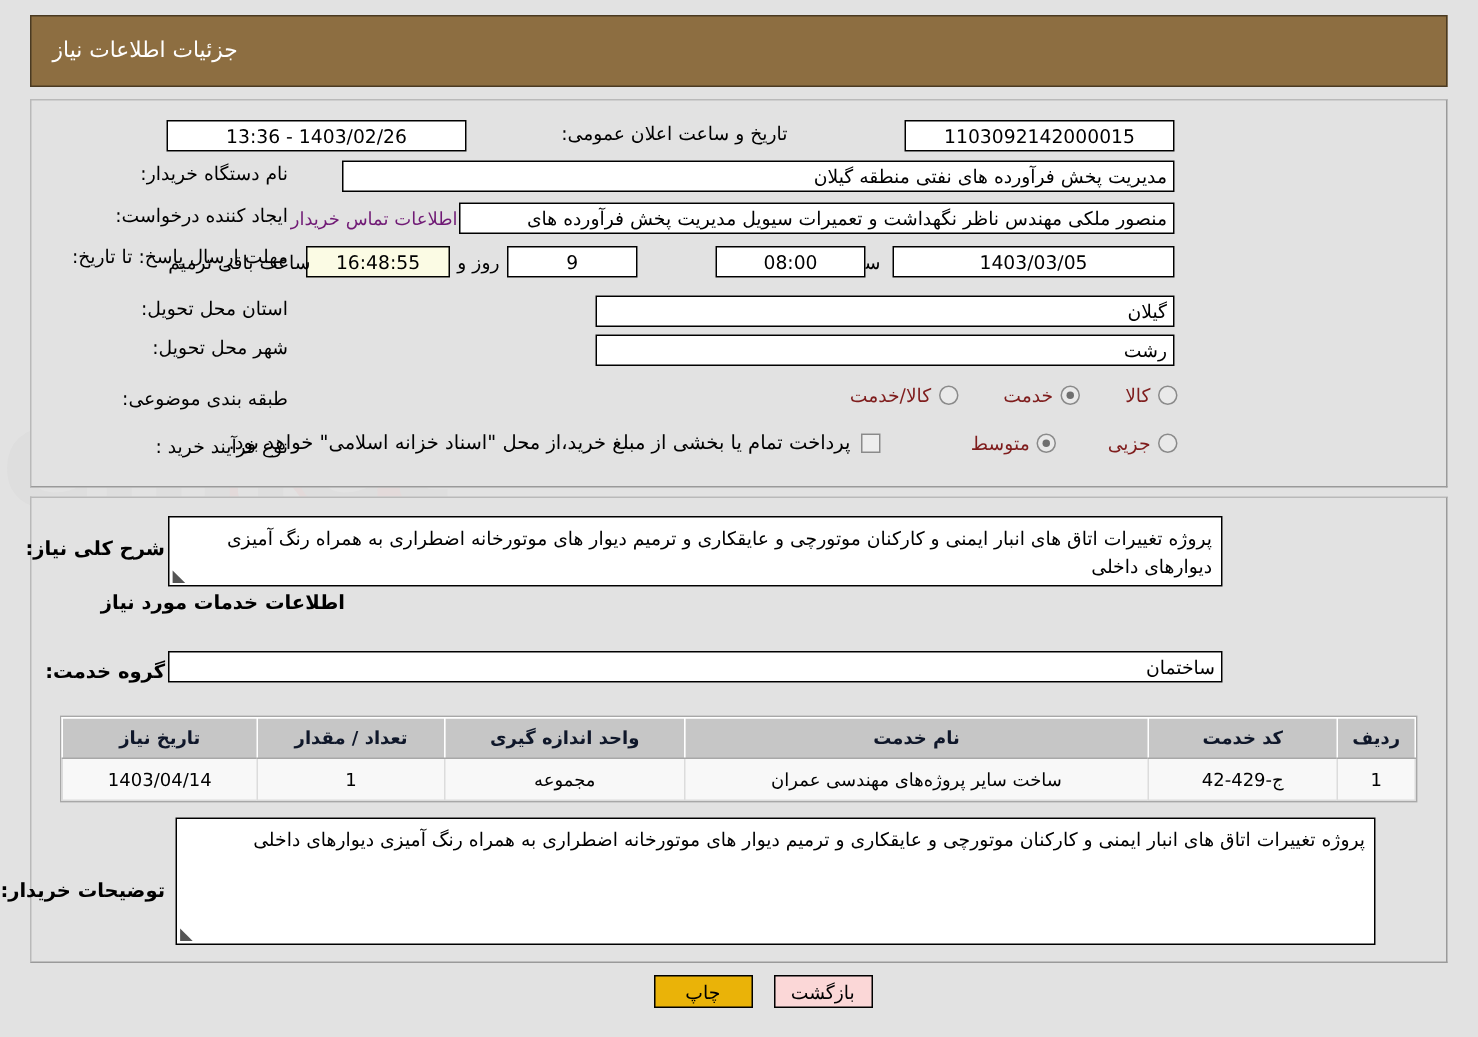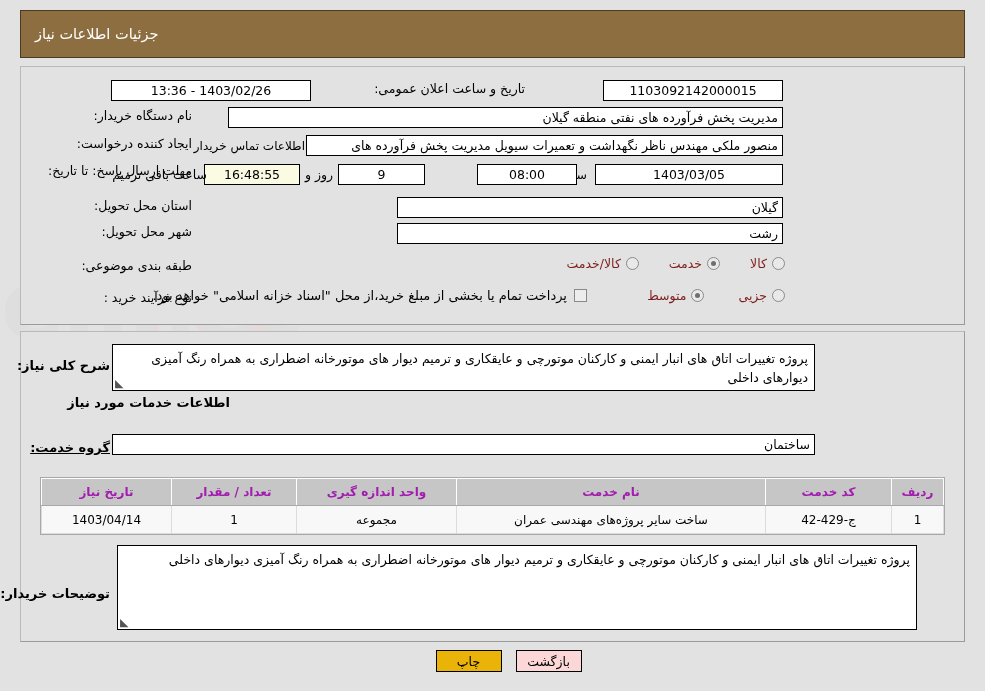--- a/index.html
+++ b/index.html
@@ -81,21 +81,21 @@
     overflow: hidden;
     white-space: nowrap;
     font-family: "DejaVu Sans", "Liberation Sans", sans-serif;
   }
   .fld.center { justify-content: center; }
   .fld.right  { justify-content: flex-start; }
   .fld.cream  { background: #fbfbe4; }
 
   .inline-lbl { font-size: 12.5px; color:#000; }
   .link {
-    color: #000000;
+    color: #701a75;
     font-size: 12px;
     text-decoration: none;
     cursor: pointer;
     white-space: nowrap;
   }
 
   
   .radio {
     width: 13px; height: 13px;
     border-radius: 50%;
@@ -167,21 +167,21 @@
     background: #fff;
     z-index: 3;
   }
   table.grid {
     width: 100%;
     border-collapse: collapse;
     font-size: 12px;
   }
   table.grid th {
     background: #c6c6c6;
-    color: #a21caf;
+    color: #0f172a;
     font-weight: bold;
     height: 27px;
     border: 1px solid #ffffff;
     border-bottom: 1px solid #a8a8a8;
     text-align: center;
     font-size: 12px;
     padding: 0 4px;
   }
   table.grid td {
     background: #f8f8f8;
@@ -321,21 +321,21 @@
   <div style="position:absolute; right:875px; top:355px; z-index:3;">
     <span class="fld-lbl-bold">شرح کلی نیاز:</span>
   </div>
   <div class="tarea" style="position:absolute; right:170px; top:344px; width:703px; height:47px; z-index:3;">
     <span>پروژه تغییرات اتاق های انبار ایمنی و کارکنان موتورچی و عایقکاری و ترمیم دیوار های موتورخانه اضطراری به همراه رنگ آمیزی دیوارهای داخلی</span>
     <span class="grip">◢</span>
   </div>
 
   <div class="sec-head" style="right:755px; top:395px; z-index:3;">اطلاعات خدمات مورد نیاز</div>
 
-  <div style="position:absolute; right:875px; top:437px; z-index:3;text-decoration:underline;">
+  <div style="position:absolute; right:875px; top:437px; z-index:3;">
     <span class="fld-lbl-bold">گروه خدمت:</span>
   </div>
   <div class="fld right" style="position:absolute; right:170px; top:434px; width:703px; z-index:3;">ساختمان</div>
 
   <div class="tbl-wrap">
     <table class="grid">
       <thead>
         <tr>
           <th style="width:52px;">ردیف</th>
           <th style="width:126px;">کد خدمت</th>

